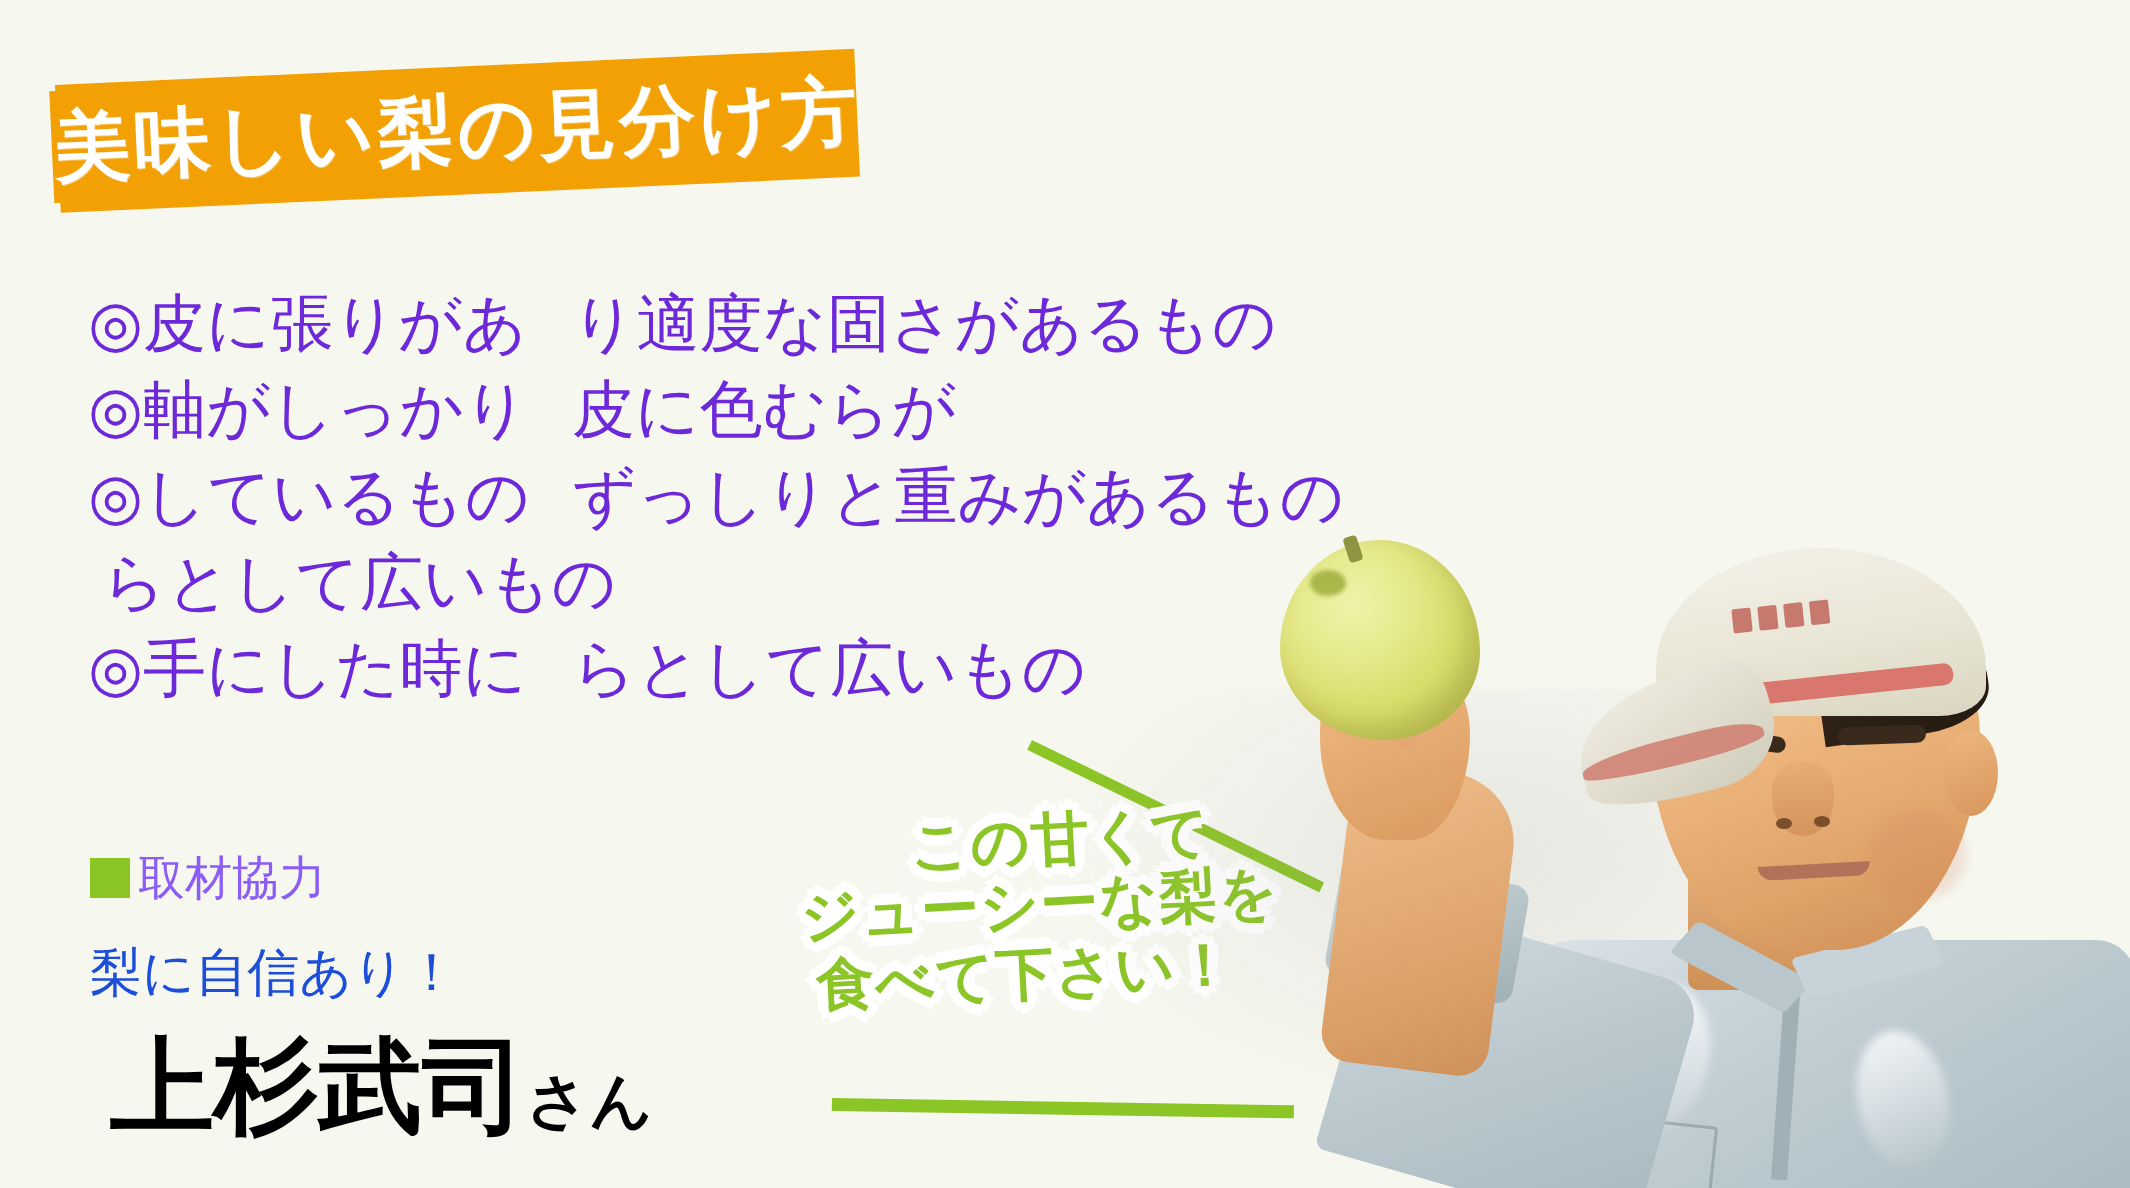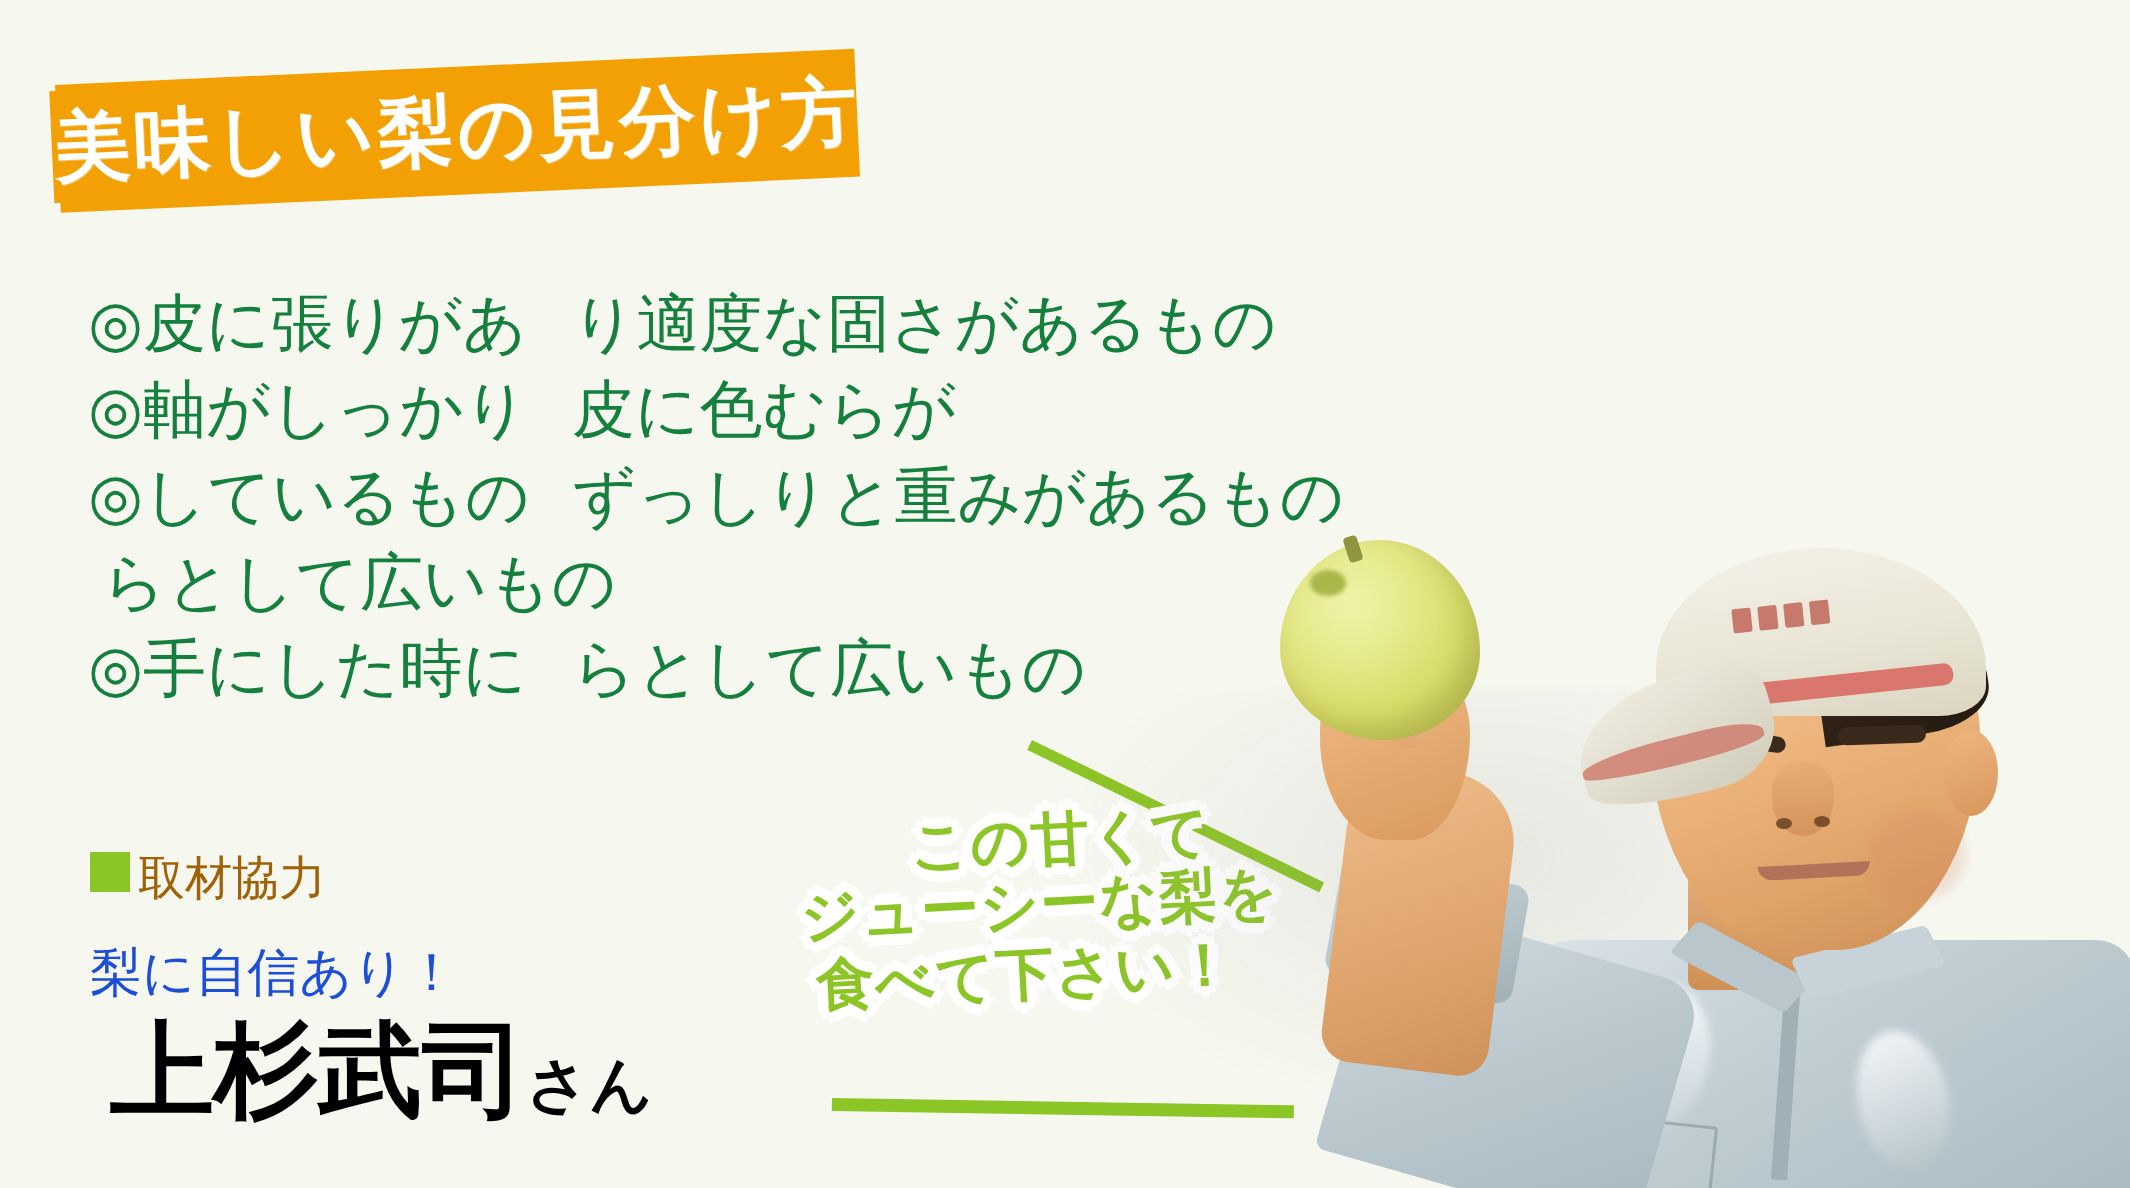--- a/index.html
+++ b/index.html
@@ -65,21 +65,21 @@
   
   .criteria {
     position: absolute;
     left: 88px;
     top: 280px;
     width: 1300px;
   }
   .criteria-row {
     display: flex;
     align-items: baseline;
-    color: #15803d;
+    color: #6d28d9;
     font-size: 63px;
     line-height: 1.37;
     white-space: nowrap;
   }
   .crit-left {
     width: 470px;
     flex: 0 0 470px;
   }
   .crit-right {
     flex: 0 0 auto;
@@ -87,46 +87,46 @@
   }
 
   
   .credit {
     position: absolute;
     left: 90px;
     top: 852px;
     width: 760px;
   }
   .credit-head {
-    color: #a16207;
+    color: #8b5cf6;
     font-size: 47px;
     line-height: 1.1;
     display: flex;
-    align-items: flex-start;
+    align-items: center;
     white-space: nowrap;
   }
   .credit-square {
     display: inline-block;
     width: 40px;
     height: 40px;
     background: #8cc526;
     margin-right: 8px;
     flex: 0 0 40px;
   }
   .credit-tag {
     color: #1d4ed8;
     font-size: 52px;
     margin-top: 34px;
     white-space: nowrap;
   }
   .credit-name {
     color: #000000;
     font-size: 104px;
     font-weight: 700;
-    margin-top: 8px;
+    margin-top: 24px;
     margin-left: 20px;
     white-space: nowrap;
     line-height: 1.05;
   }
   .credit-name .suffix {
     font-size: 62px;
     font-weight: 700;
   }
 
   

